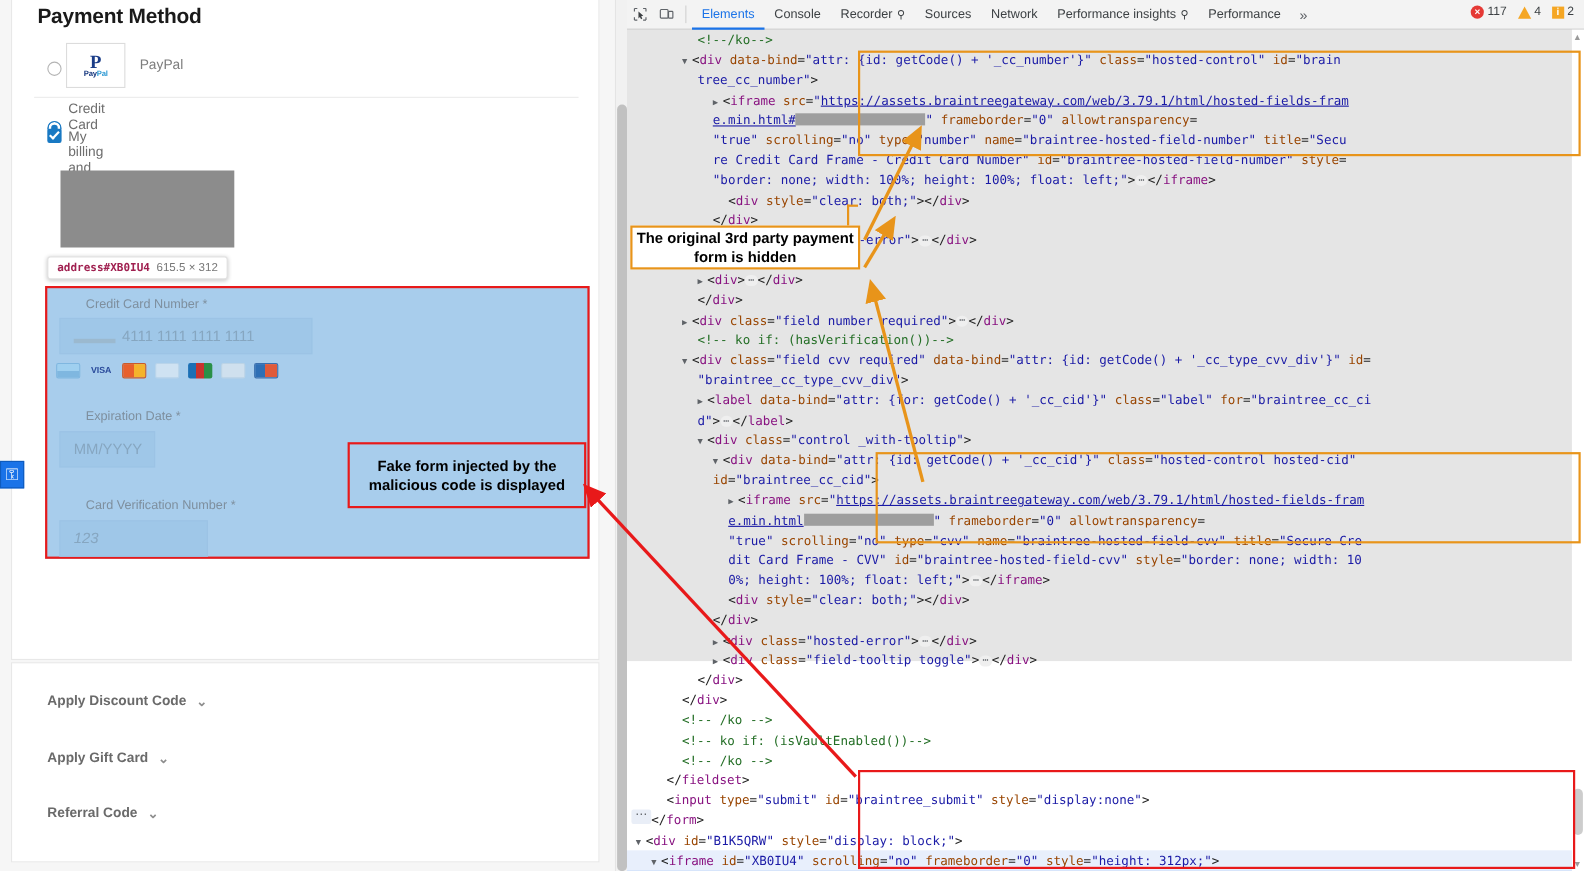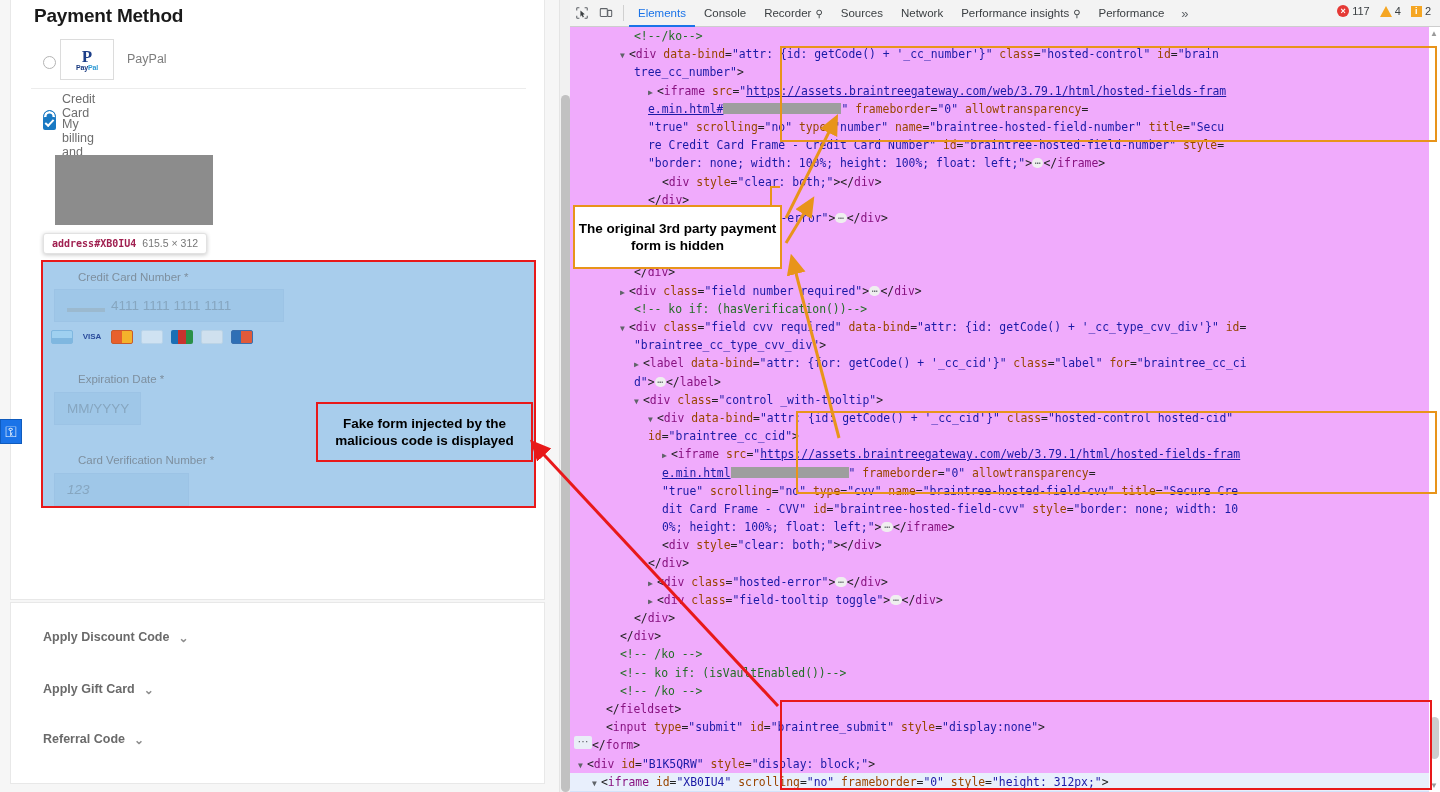--- a/index.html
+++ b/index.html
@@ -135,30 +135,30 @@
     position:absolute; left:1px; top:95px; width:9px; height:697px;
     background:#c1c1c1; border-radius:5px;
   }
 
   
   #gutter {
     position:absolute; left:570px; top:0; width:210px; height:792px;
     background:#ffffff;
   }
   #ann-hidden {
-    position:absolute; left:573px; top:205px; width:209px; height:64px;
+    position:absolute; left:573px; top:205px; width:209px; height:40px;
     border:2px solid #e8941a; background:#ffffff;
     color:#000; font-weight:700; font-size:13.5px; line-height:17px;
     text-align:center; display:flex; align-items:center; justify-content:center;
   }
 
   
   #devtools {
-    position:absolute; left:570px; top:0; width:870px; height:792px;
-    background:#f0abfc;
+    position:absolute; left:570px; top:0; width:870px; height:601px;
+    background:#e5e5e5;
   }
   #dt-toolbar {
     position:absolute; left:0; top:0; width:870px; height:27px;
     background:#f3f3f3; border-bottom:1px solid #cdcdcd;
     display:flex; align-items:center;
   }
   .dt-iconbtn {
     width:24px; height:24px; display:flex; align-items:center; justify-content:center;
     color:#5f6368;
   }

